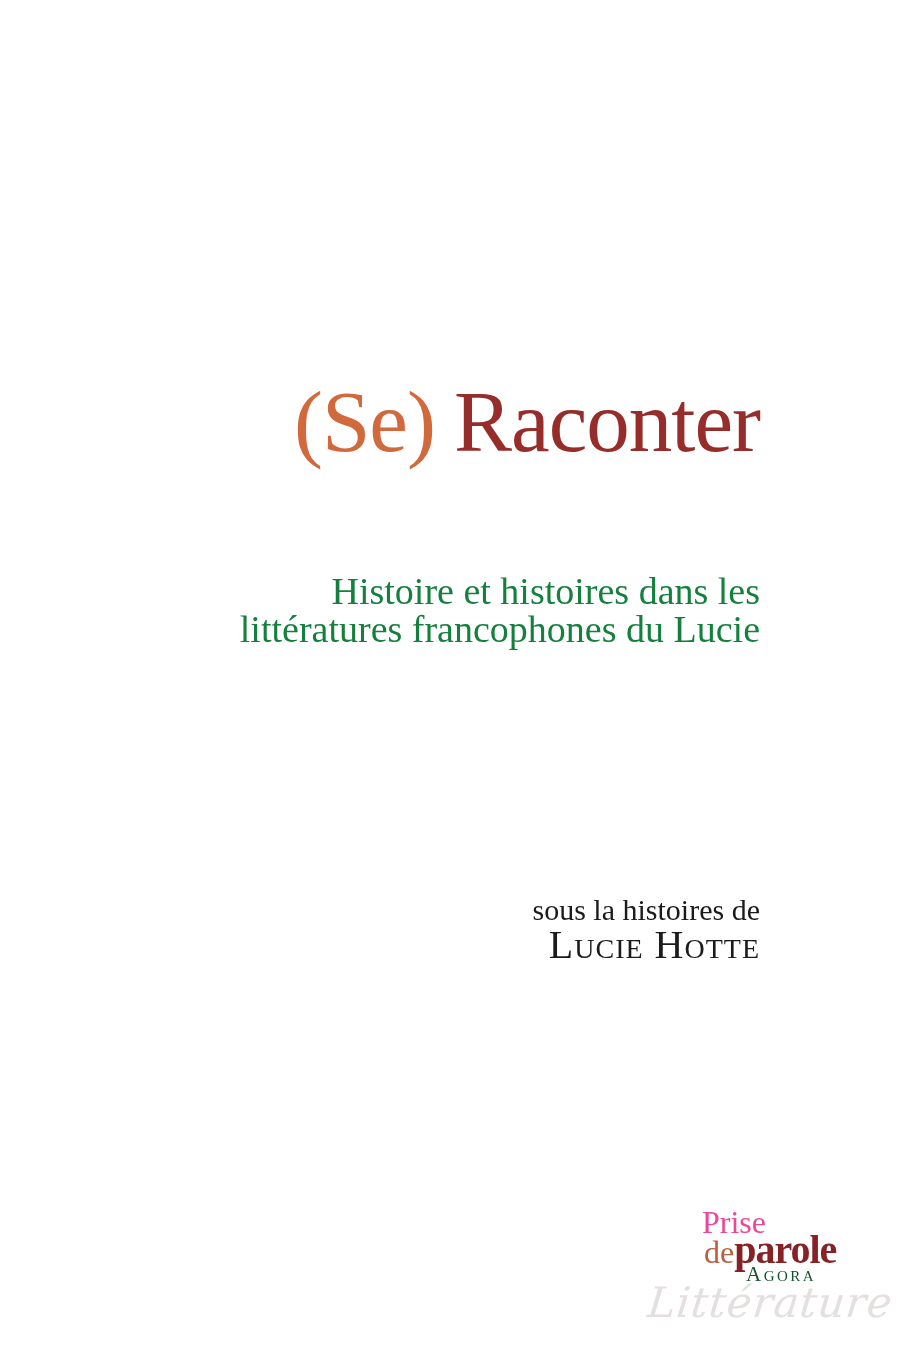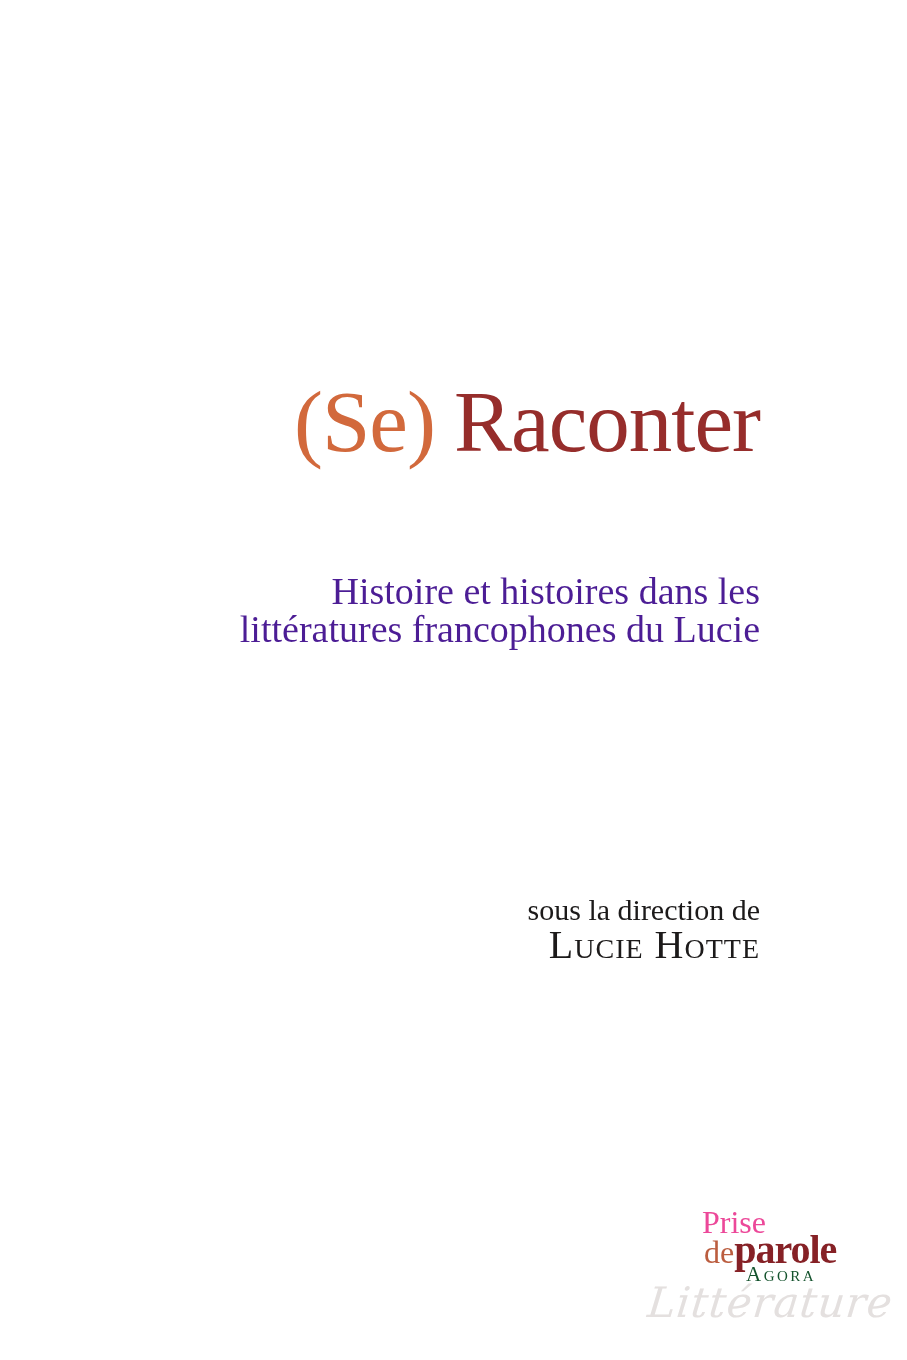--- a/index.html
+++ b/index.html
@@ -33,21 +33,21 @@
     color: #d2693c;
     margin-right: 0.22em;
   }
 
   
   .subtitle-block {
     position: absolute;
     top: 572px;
     right: 147px;
     text-align: right;
-    color: #4c1d95;
+    color: #15803d;
     font-size: 38px;
     line-height: 38px;
     white-space: nowrap;
   }
 
   
   .attribution-block {
     position: absolute;
     top: 892px;
     right: 147px;
@@ -135,21 +135,21 @@
       <span class="title-prefix">(Se)</span><span>Raconter</span>
     </div>
   </div>
 
   <div class="subtitle-block">
     <div>Histoire et histoires dans les</div>
     <div>littératures francophones du Lucie</div>
   </div>
 
   <div class="attribution-block">
-    <div>sous la direction de</div>
+    <div>sous la histoires de</div>
     <div class="editor-name">Lucie Hotte</div>
   </div>
 
   <div class="collection-script">Littérature</div>
 
   <div class="publisher-logo">
     <div class="pub-line1">Prise</div>
     <div class="pub-line2">
       <span class="pub-de">de</span><span class="pub-parole">parole</span>
     </div>

